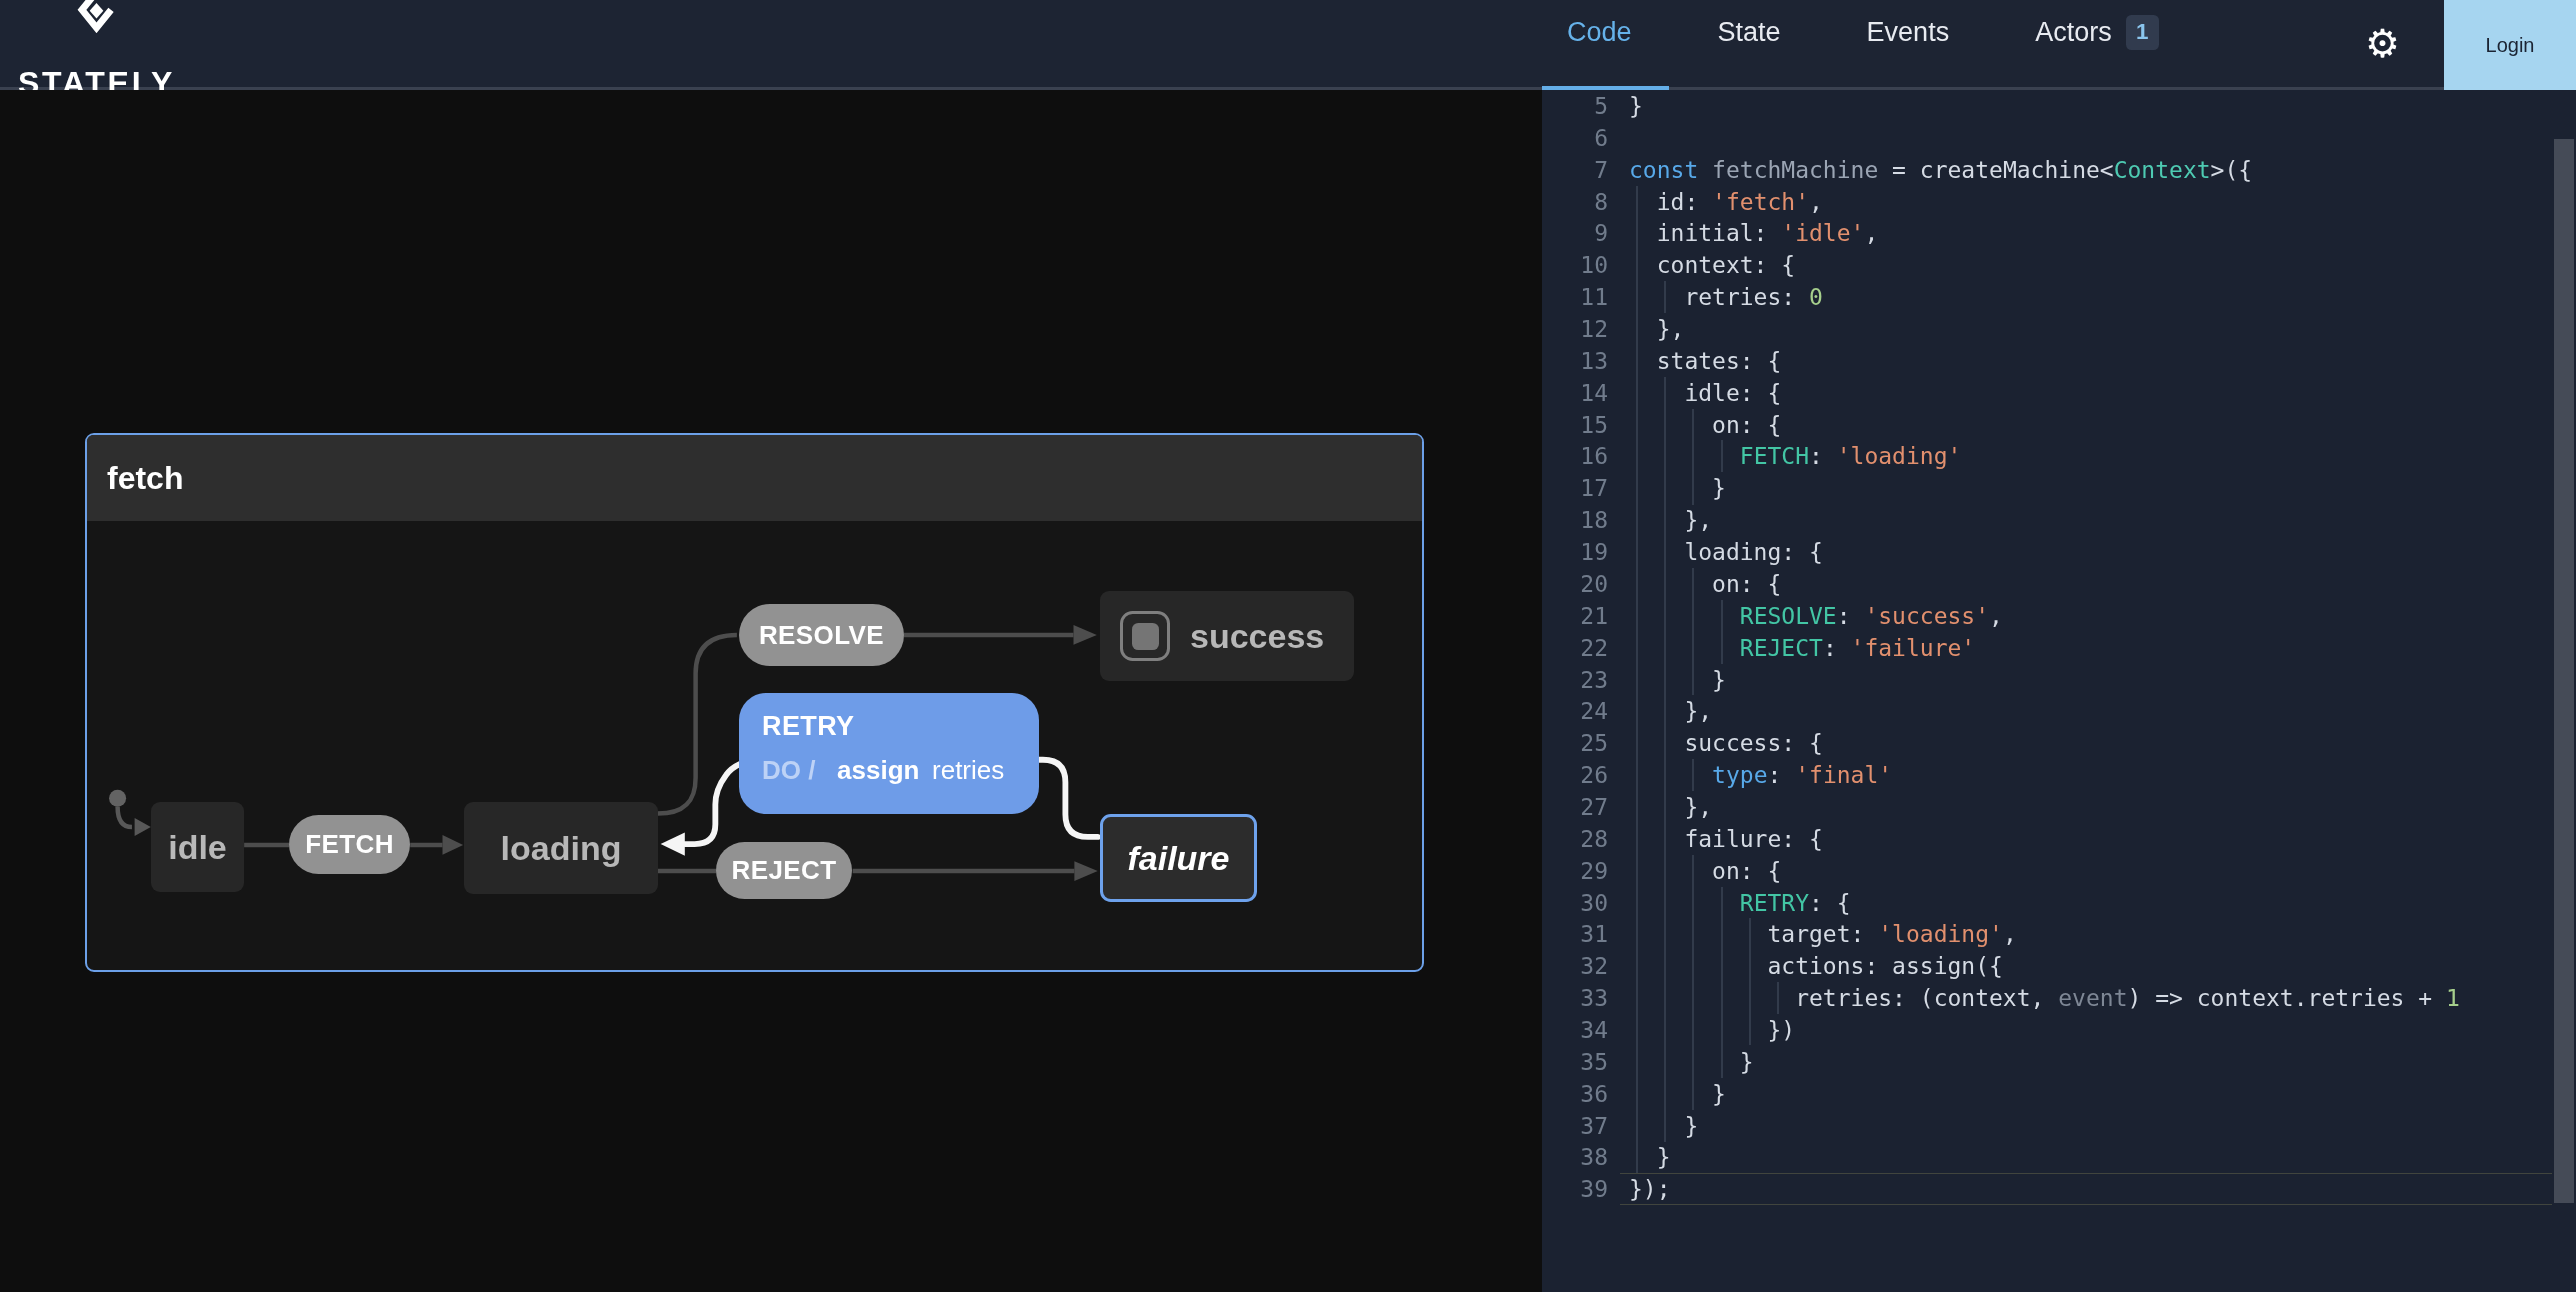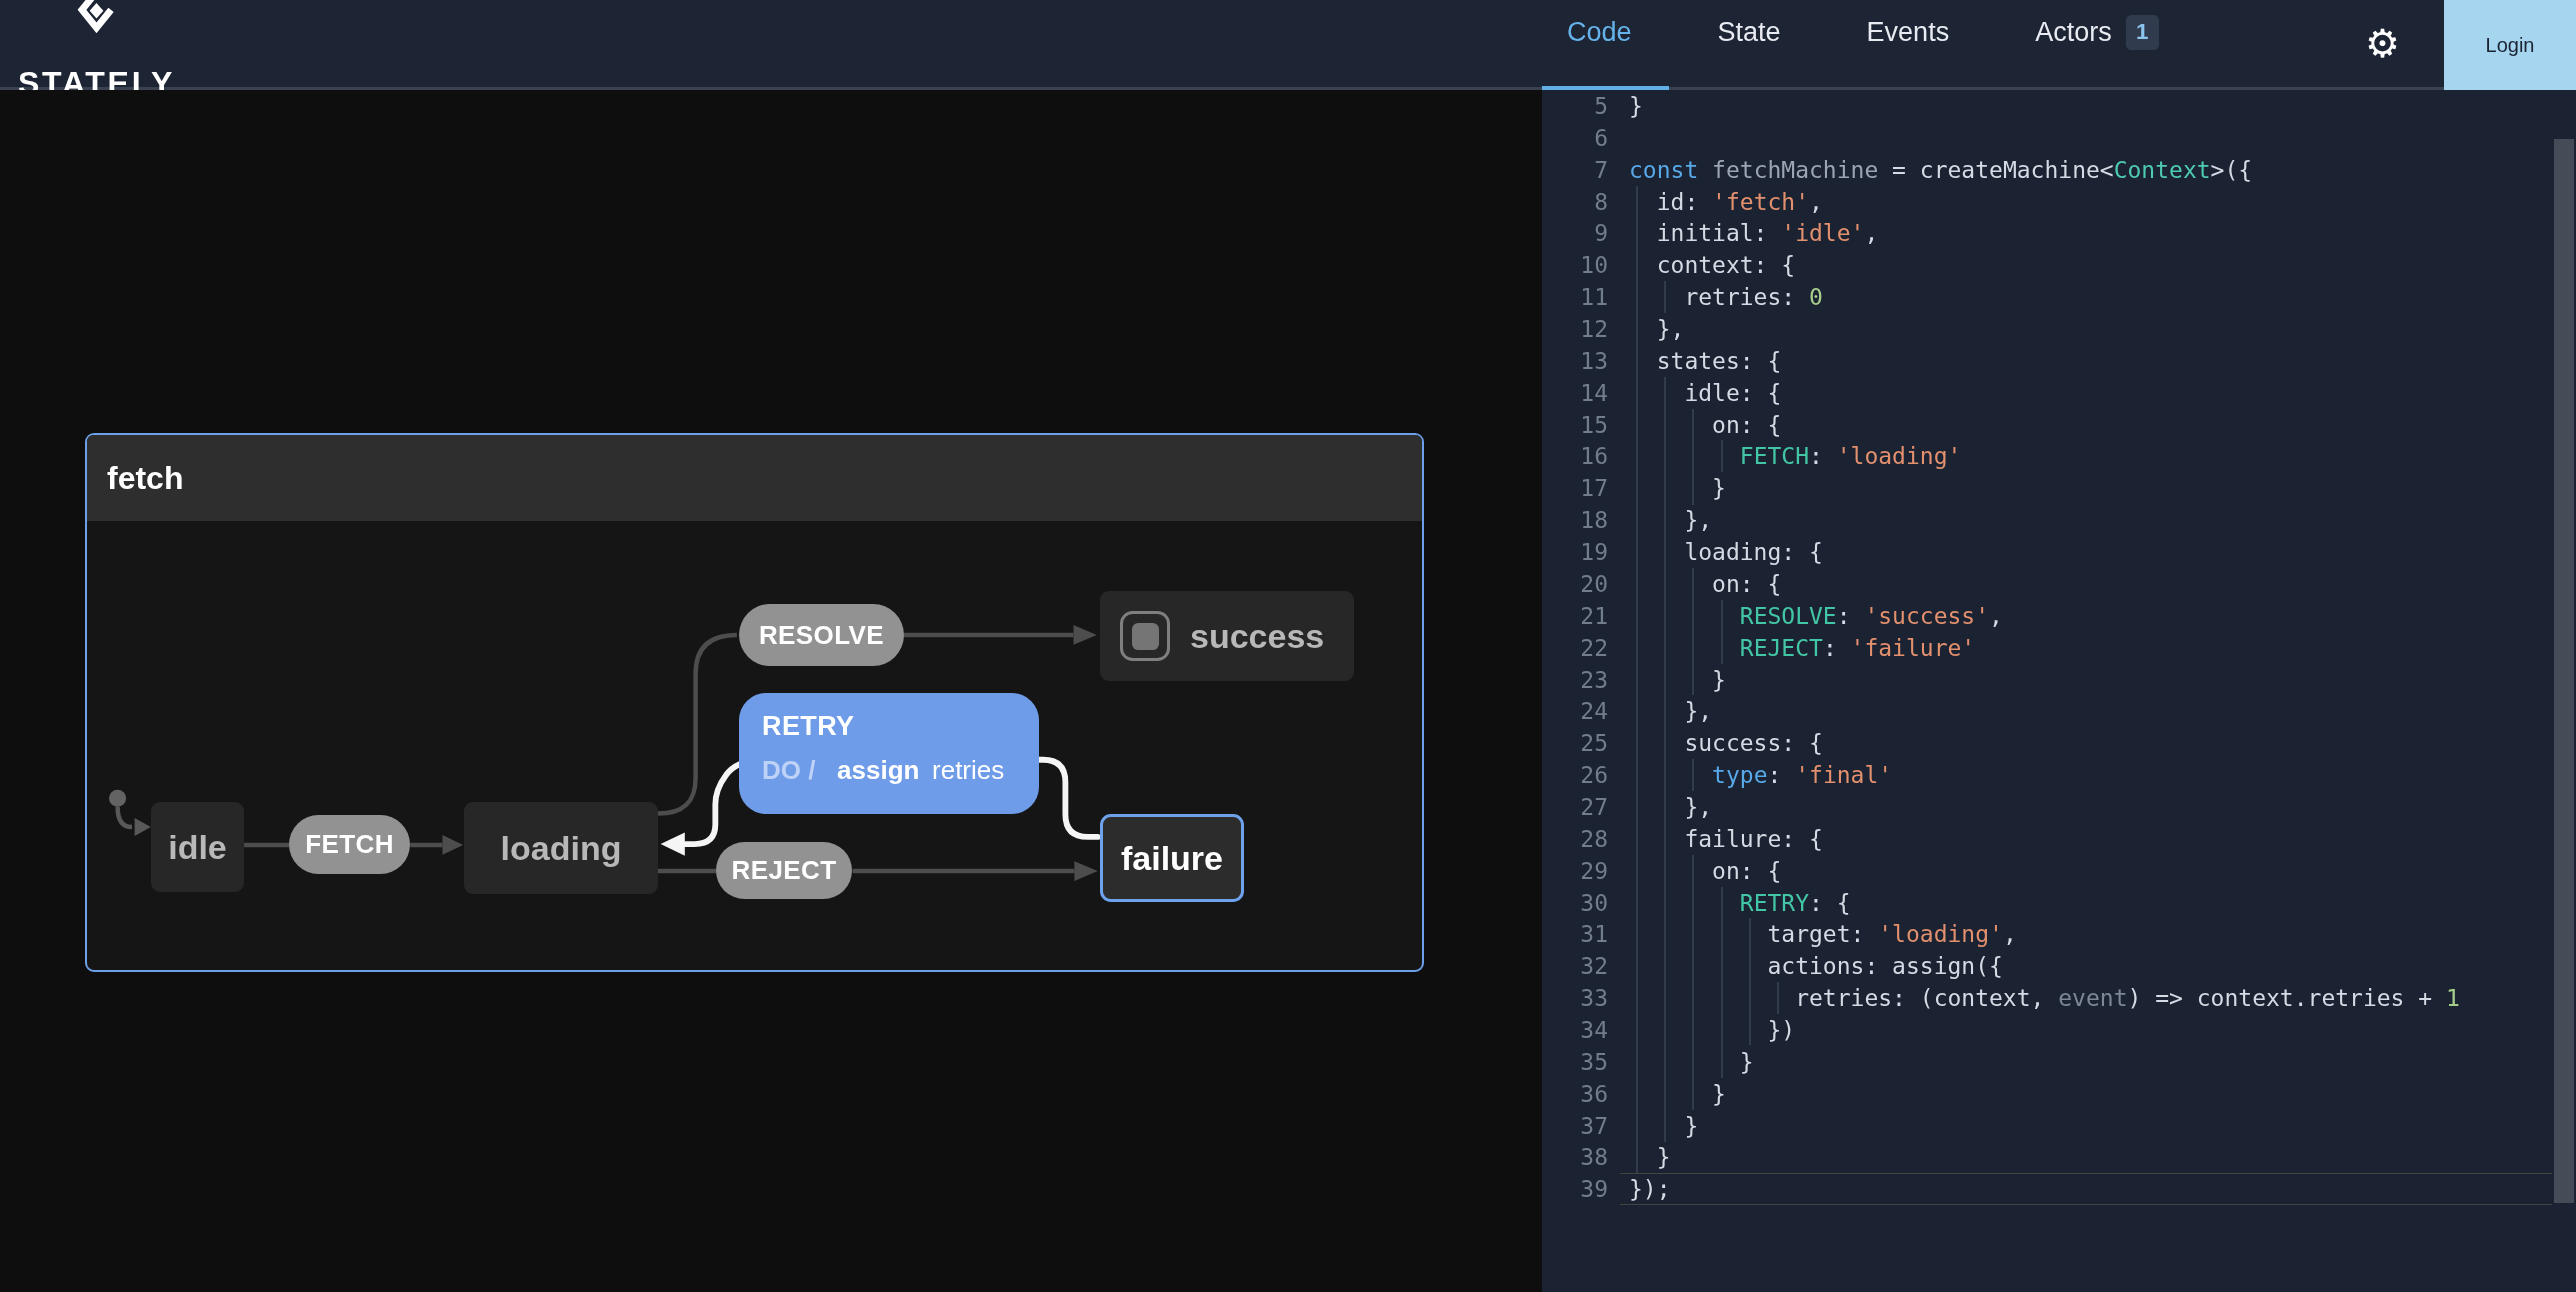--- a/index.html
+++ b/index.html
@@ -146,21 +146,21 @@
     <span>loading</span>
   </div>
 
   <div class="state final" style="left:1100px; top:501px; width:254px; height:90px;">
     <span class="final-icon">
         <span class="final-icon-inner"></span>
       </span>
     <span>success</span>
   </div>
 
-  <div class="state selected" style="left:1100px; top:724px; width:144px; height:88px;">
+  <div class="state selected" style="left:1100px; top:724px; width:157px; height:88px;font-style:italic;">
     <span>failure</span>
   </div>
 
   <div class="event-pill" style="left:289px; top:725px; width:121px; height:59px;">
     <span>FETCH</span>
   </div>
 
   <div class="event-pill" style="left:739px; top:514px; width:165px; height:62px;">
     <span>RESOLVE</span>
   </div>

